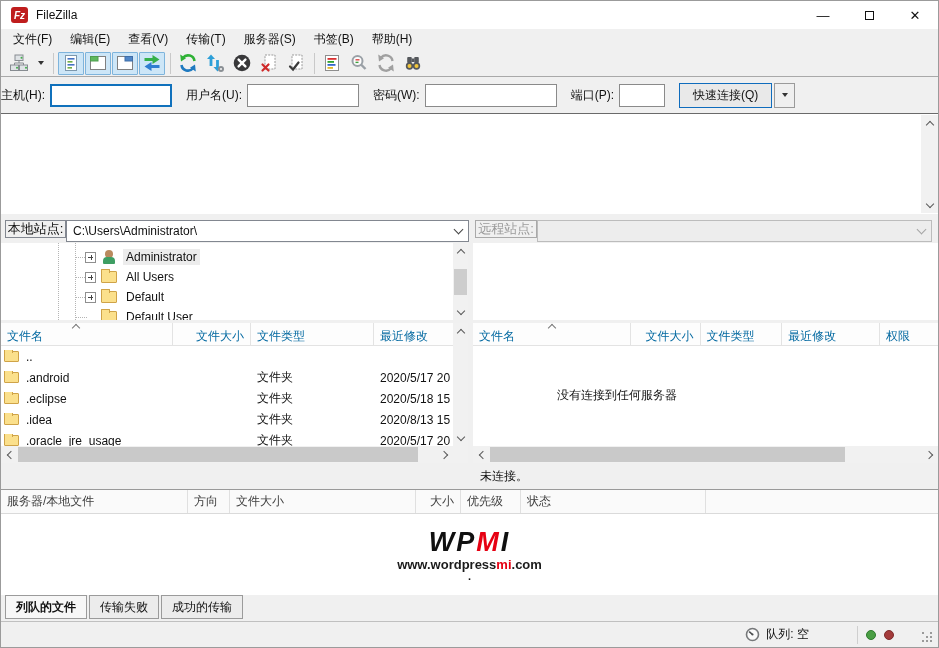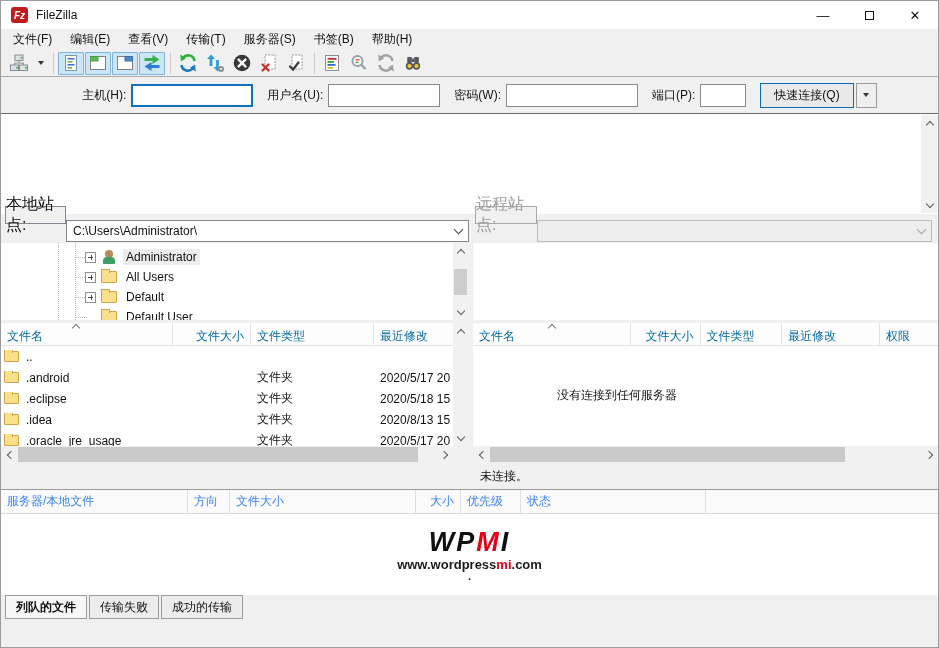--- a/index.html
+++ b/index.html
@@ -21,21 +21,21 @@
   
   #toolbar { position:absolute; top:49px; left:0; right:0; height:27px; border-bottom:1px solid #a9a9a9; display:flex; align-items:center; padding-left:5px; }
   .tbtn { width:26px; height:23px; border:1px solid transparent; border-radius:1px; display:flex; align-items:center; justify-content:center; margin-right:1px; }
   .tbtn.narrow { width:15px; }
   .tbtn.pressed { background:#cde6f7; border-color:#7eb4dc; }
   .tsep { width:1px; height:21px; background:#c9c9c9; margin:0 4px; }
   .dd-arrow { width:0; height:0; border-left:3.5px solid transparent; border-right:3.5px solid transparent; border-top:4px solid #333; display:block; }
   .tbtn svg { display:block; }
 
   
-  #quickbar { position:absolute; top:76px; left:0; right:0; height:36px; display:flex; align-items:center; padding-left:20px; font-size:12px; color:#111;justify-content:center; }
+  #quickbar { position:absolute; top:76px; left:0; right:0; height:36px; display:flex; align-items:center; padding-left:0; font-size:12px; color:#111; }
   .qlabel { margin-right:5px; white-space:nowrap; }
   .qinput { height:23px; border:1px solid #8a8a8a; background:#fff; padding:0 4px; font-size:12px; margin-right:14px; }
   #host-input  { width:122px; border:2px solid #1071bc; }
   #user-input  { width:112px; }
   #pass-input  { width:132px; }
   #port-input  { width:46px; margin-right:10px; }
   #connect-btn { height:25px; border:1px solid #0f6cbd; background:#e9e9e9; font-size:12px; padding:0 13px; margin-left:4px; color:#111; }
   #connect-dd { width:21px; height:25px; border:1px solid #9a9a9a; background:#efefef; display:flex; align-items:center; justify-content:center; margin-left:2px; }
 
   
@@ -44,21 +44,21 @@
   .sb-arrow { position:absolute; width:100%; height:16px; display:flex; align-items:center; justify-content:center; }
   .sb-arrow.top { top:0; } .sb-arrow.bottom { bottom:0; }
   .chev { width:6px; height:6px; border-left:1.5px solid #5a5a5a; border-bottom:1.5px solid #5a5a5a; display:block; }
   .chev.up { transform:rotate(135deg); margin-top:3px; }
   .chev.down { transform:rotate(-45deg); margin-bottom:3px; }
   .chev.left { transform:rotate(45deg); margin-left:3px; }
   .chev.right { transform:rotate(225deg); margin-right:3px; }
   .sb-thumb { position:absolute; right:1px; left:1px; background:#cdcdcd; }
 
   
-  .site-label { position:absolute; top:205px; height:18px; border:1px solid #828790; background:#f0f0f0; display:flex; align-items:center; justify-content:center; font-size:16px; }
+  .site-label { position:absolute; top:219px; height:18px; border:1px solid #828790; background:#f0f0f0; display:flex; align-items:center; justify-content:center; font-size:13px; }
   #local-site-label { left:4px; width:61px; color:#111; }
   #remote-site-label { left:474px; width:62px; color:#9b9b9b; border-color:#a9a9a9; }
   .site-combo { position:absolute; top:219px; height:22px; border:1px solid #828790; background:#fff; display:flex; align-items:center; padding:0 6px; font-size:12px; justify-content:space-between; }
   #local-site-combo { left:65px; width:403px; color:#111; }
   #remote-site-combo { left:536px; width:395px; background:#ededed; border-color:#bcbcbc; color:#9b9b9b; }
   .combo-chev { width:7px; height:7px; border-left:1.5px solid #444; border-bottom:1.5px solid #444; transform:rotate(-45deg); margin-top:-3px; }
   #remote-site-combo .combo-chev { border-color:#a5a5a5; }
 
   
   #local-tree { position:absolute; left:0; top:242px; width:467px; height:77px; background:#fff; overflow:hidden; }
@@ -107,21 +107,21 @@
   .sb-corner { position:absolute; right:0; bottom:0; width:15px; height:17px; background:#f1f1f1; }
   #remote-empty { position:absolute; left:84px; top:64px; font-size:12px; color:#111; }
   #tree-vscroll { position:absolute; right:0; top:0; bottom:0; width:15px; background:#f1f1f1; }
 
   
   .statrow { position:absolute; top:462px; height:26px; display:flex; align-items:center; font-size:12px; color:#111; padding-left:7px; }
   #local-status { left:0; width:467px; }
   #remote-status { left:472px; right:0; }
 
   
-  #queue-header { position:absolute; left:0; top:488px; right:0; height:25px; background:#fafafa; border-top:1px solid #999; border-bottom:1px solid #dadada; display:flex; align-items:center; font-size:12px; color:#3b82f6; }
+  #queue-header { position:absolute; left:0; top:488px; right:0; height:25px; background:#fafafa; border-top:1px solid #999; border-bottom:1px solid #dadada; display:flex; align-items:center; font-size:12px; color:#404040; }
   .qh { padding:0 6px; border-right:1px solid #e0e0e0; height:100%; display:flex; align-items:center; white-space:nowrap; overflow:hidden; }
   .qh1{width:187px;} .qh2{width:42px;} .qh3{width:186px;} .qh4{width:45px;justify-content:flex-end;} .qh5{width:60px;} .qh6{width:185px;}
   #queue-body { position:absolute; left:0; top:513px; right:0; height:81px; background:#fff; display:flex; flex-direction:column; align-items:center; justify-content:center; }
   .wm-logo { font-size:27px; font-weight:bold; font-style:italic; letter-spacing:2px; line-height:1; }
   .wm-dark { color:#101010; } .wm-red { color:#e60012; }
   .wm-url { font-size:13px; font-weight:bold; color:#1b1b1b; margin-top:1px; }
   .wm-url .wm-red { color:#e60012; }
   .wm-dot { font-size:11px; font-weight:bold; color:#101010; line-height:0.8; }
 
   
@@ -477,14 +477,28 @@
     </div>
     <div class="wm-dot">.</div>
   </div>
 
   <div id="tabsrow">
     <div class="tab active">列队的文件</div>
     <div class="tab">传输失败</div>
     <div class="tab">成功的传输</div>
   </div>
 
+  <div id="statusbar">
+    <div id="sb-right">
+      <svg width="15" height="15" viewBox="0 0 14 14">
+        <circle cx="7" cy="7" r="5.6" fill="#fafafa" stroke="#76787a" stroke-width="1.5"></circle>
+        <line x1="7" y1="7" x2="3.9" y2="4.3" stroke="#4a4c4e" stroke-width="1.5"></line>
+        <circle cx="7" cy="7" r="1" fill="#4a4c4e"></circle>
+      </svg>
+      <span id="queue-status">队列: 空</span>
+      <span class="sb-sep"></span>
+      <span class="dot green"></span>
+      <span class="dot red"></span>
+      <span id="grip"></span>
+    </div>
+  </div>
 
 </div>
 
 </body></html>

